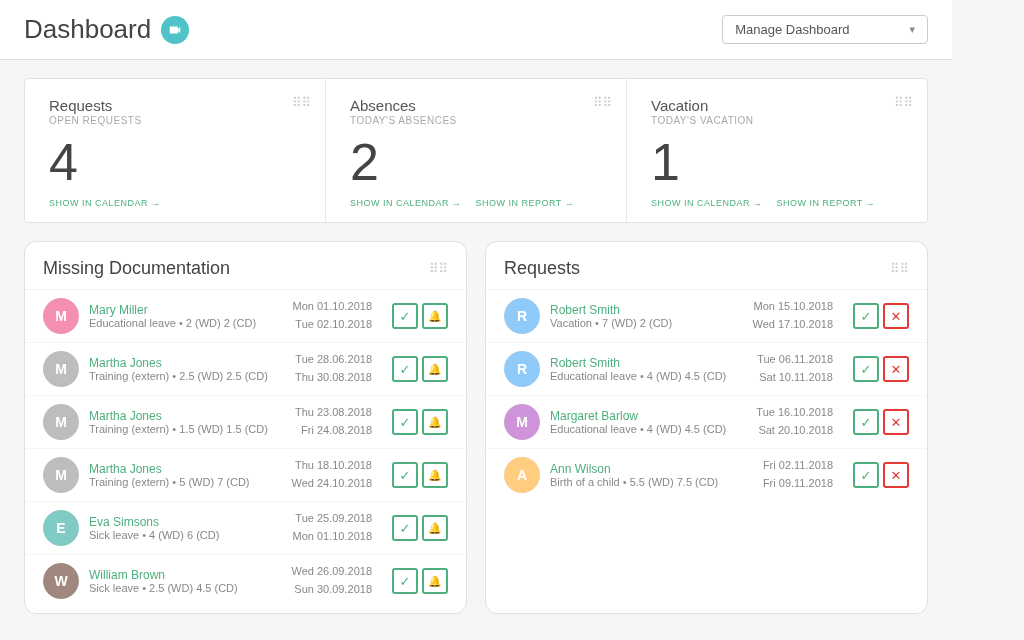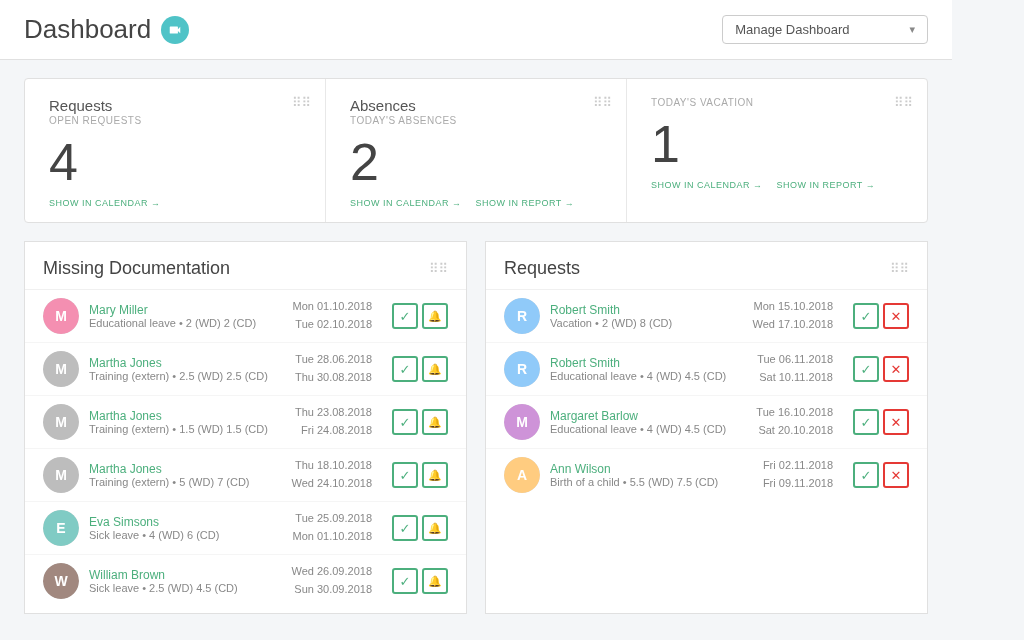--- a/index.html
+++ b/index.html
@@ -119,21 +119,21 @@
       font-size: 13px;
       cursor: grab;
     }
     
     .panels-row {
       display: flex;
       gap: 18px;
     }
     .panel {
       background: #fff;
-      border-radius: 0;
+      border-radius: 12px;
       border: 1px solid #e0e0e0;
       flex: 1;
       padding: 16px 0 6px 0;
     }
     .panel-header {
       display: flex;
       align-items: center;
       justify-content: space-between;
       padding: 0 18px 10px 18px;
       border-bottom: 1px solid #f0f0f0;
@@ -238,20 +238,21 @@
         <div class="stat-subtitle">TODAY'S ABSENCES</div>
         <div class="stat-number">2</div>
         <div class="stat-links">
           <a class="stat-link">SHOW IN CALENDAR →</a>
           <a class="stat-link">SHOW IN REPORT →</a>
         </div>
       </div>
 
       <div class="stat-card">
         <div class="drag-handle">⠿⠿</div>
+        <div class="stat-title">Vacation</div>
         <div class="stat-subtitle">TODAY'S VACATION</div>
         <div class="stat-number">1</div>
         <div class="stat-links">
           <a class="stat-link">SHOW IN CALENDAR →</a>
           <a class="stat-link">SHOW IN REPORT →</a>
         </div>
       </div>
 
     </div>
 
@@ -375,21 +376,21 @@
           <span class="drag-handle" style="position:static">⠿⠿</span>
         </div>
 
         <div id="request-rows">
             <div class="doc-row">
       <div class="avatar">
                 <div style="width:36px;height:36px;border-radius:50%;background:#90caf9;display:flex;align-items:center;justify-content:center;font-size:14px;font-weight:600;color:#fff;">R</div>
               </div>
       <div class="doc-info">
         <div class="doc-name">Robert Smith</div>
-        <div class="doc-detail">Vacation • 2 (WD) 8 (CD)</div>
+        <div class="doc-detail">Vacation • 7 (WD) 2 (CD)</div>
       </div>
       <div class="doc-dates">
         <div>Mon 15.10.2018</div>
         <div>Wed 17.10.2018</div>
       </div>
       <div class="doc-actions">
         <div class="action-btn check">✓</div>
         <div class="action-btn x-btn">✕</div>
       </div>
     </div>

